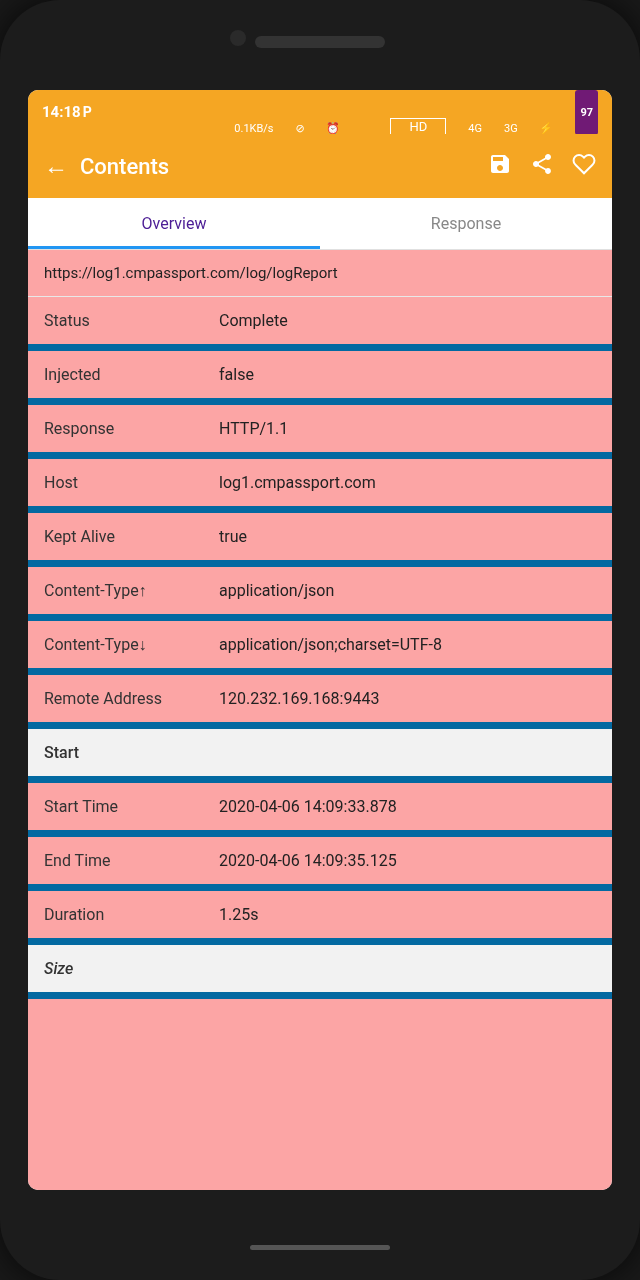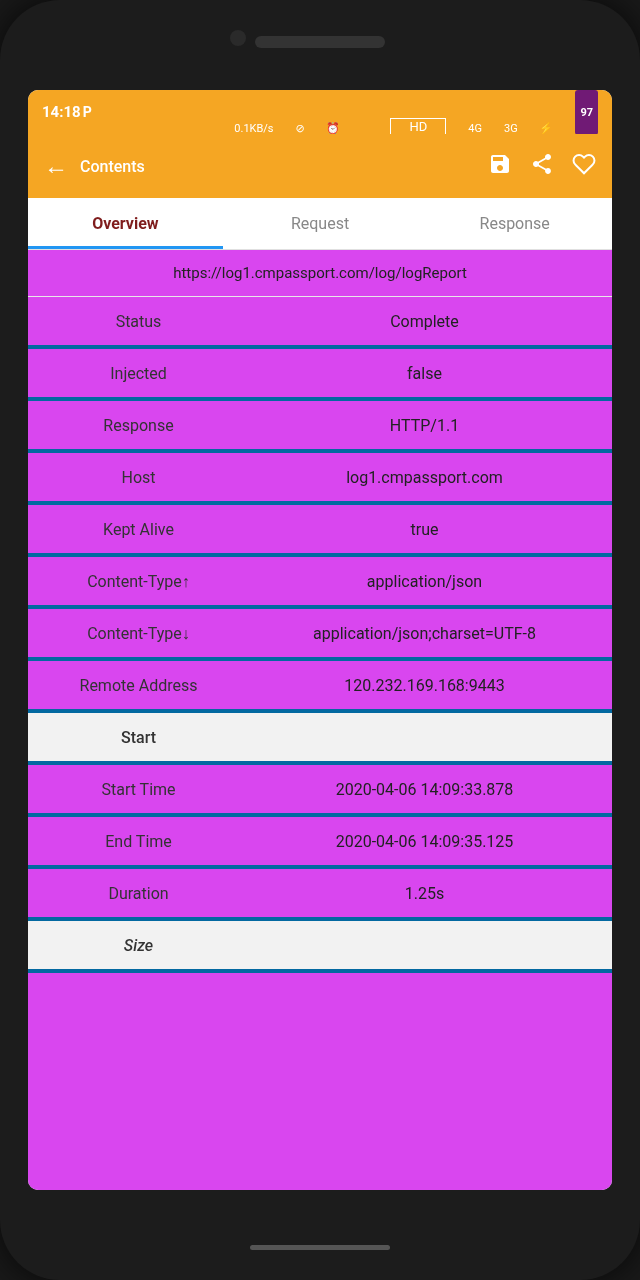--- a/index.html
+++ b/index.html
@@ -86,21 +86,21 @@
 
     .back-btn {
       color: white;
       font-size: 24px;
       margin-right: 12px;
       cursor: pointer;
     }
 
     .app-title {
       color: white;
-      font-size: 16px;
+      font-size: 22px;
       font-weight: 500;
       flex: 1;
     }
 
     .app-bar-actions {
       display: flex;
       gap: 18px;
     }
 
     .app-bar-icon {
@@ -120,78 +120,76 @@
       flex: 1;
       text-align: center;
       padding: 16px 8px;
       font-size: 16px;
       color: #888;
       cursor: pointer;
       position: relative;
     }
 
     .tab.active {
-      color: #7f1d1d;
-      font-weight: bold;
+      color: #4c1d95;
+      font-weight: normal;
     }
 
     .tab.active::after {
       content: '';
       position: absolute;
       bottom: 0;
       left: 0;
       right: 0;
       height: 3px;
       background: #2196F3;
     }
 
     
     .content {
       flex: 1;
       overflow-y: auto;
-      background: #d946ef;
-      text-align: center;
+      background: #fca5a5;
     }
 
     
     .url-row {
       padding: 14px 16px;
       font-size: 15px;
       color: #222;
       border-bottom: 1px solid #e8e8e8;
       word-break: break-all;
     }
 
     
     .data-row {
       display: flex;
       align-items: center;
-      padding: 14px 23px;
-      border-bottom: 4px solid #0369a1;
+      padding: 14px 16px;
+      border-bottom: 7px solid #0369a1;
       min-height: 52px;
     }
 
     .data-row.section-header {
       background: #f2f2f2;
       font-size: 16px;
       color: #444;
       font-weight: 500;
     }
 
     .data-label {
       flex: 0 0 175px;
       font-size: 16px;
       color: #333;
     }
 
     .data-value {
       flex: 1;
       font-size: 16px;
       color: #222;
-      margin-left: 34px;
     }
 
     
     .phone-speaker {
       position: absolute;
       top: 36px;
       left: 50%;
       transform: translateX(-50%);
       width: 130px;
       height: 12px;
@@ -279,23 +277,20 @@
           </svg>
         </span>
       </div>
     </div>
 
     <div class="tabs">
       <div class="tab active">
         <span>Overview</span>
       </div>
       <div class="tab">
-        <span>Request</span>
-      </div>
-      <div class="tab">
         <span>Response</span>
       </div>
     </div>
 
     <div class="content">
 
       <div class="url-row">
         <span>https://log1.cmpassport.com/log/logReport</span>
       </div>
 

